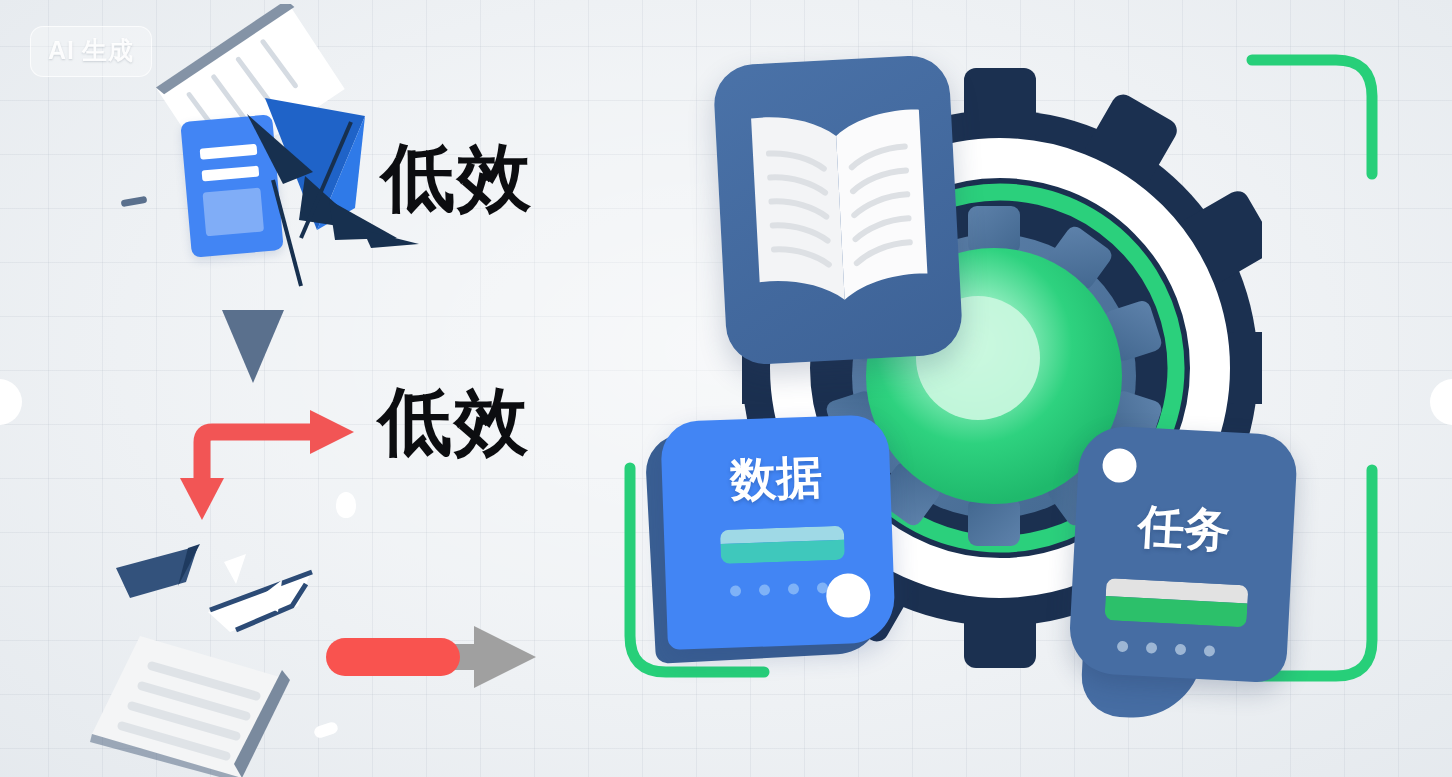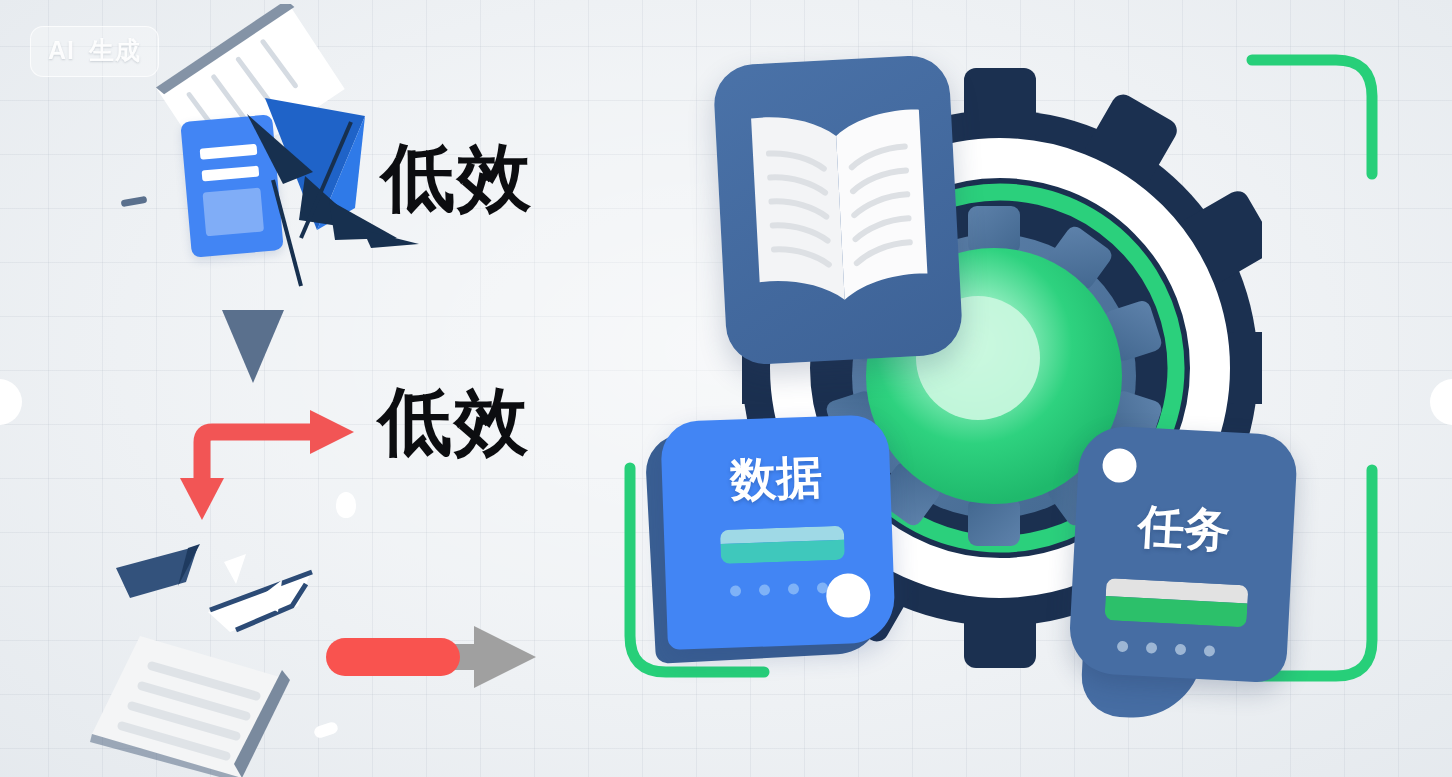--- a/index.html
+++ b/index.html
@@ -26,21 +26,21 @@
     background:radial-gradient(ellipse at 50% 45%, rgba(255,255,255,0.55) 0%, rgba(255,255,255,0.18) 45%, rgba(206,214,222,0.28) 100%);
     pointer-events:none;
   }
 
   .abs{position:absolute;}
 
   
   #wm{
     left:30px;top:26px;
     display:flex;align-items:center;justify-content:center;
-    gap:14px;
+    gap:7px;
     padding:7px 17px 9px 17px;
     border:1.5px solid rgba(255,255,255,0.72);
     border-radius:13px;
     background:rgba(255,255,255,0.30);
     color:rgba(255,255,255,0.93);
     font-size:25px;font-weight:bold;
     letter-spacing:1px;
     text-shadow:0 1px 2px rgba(120,132,145,0.30);
   }
 

